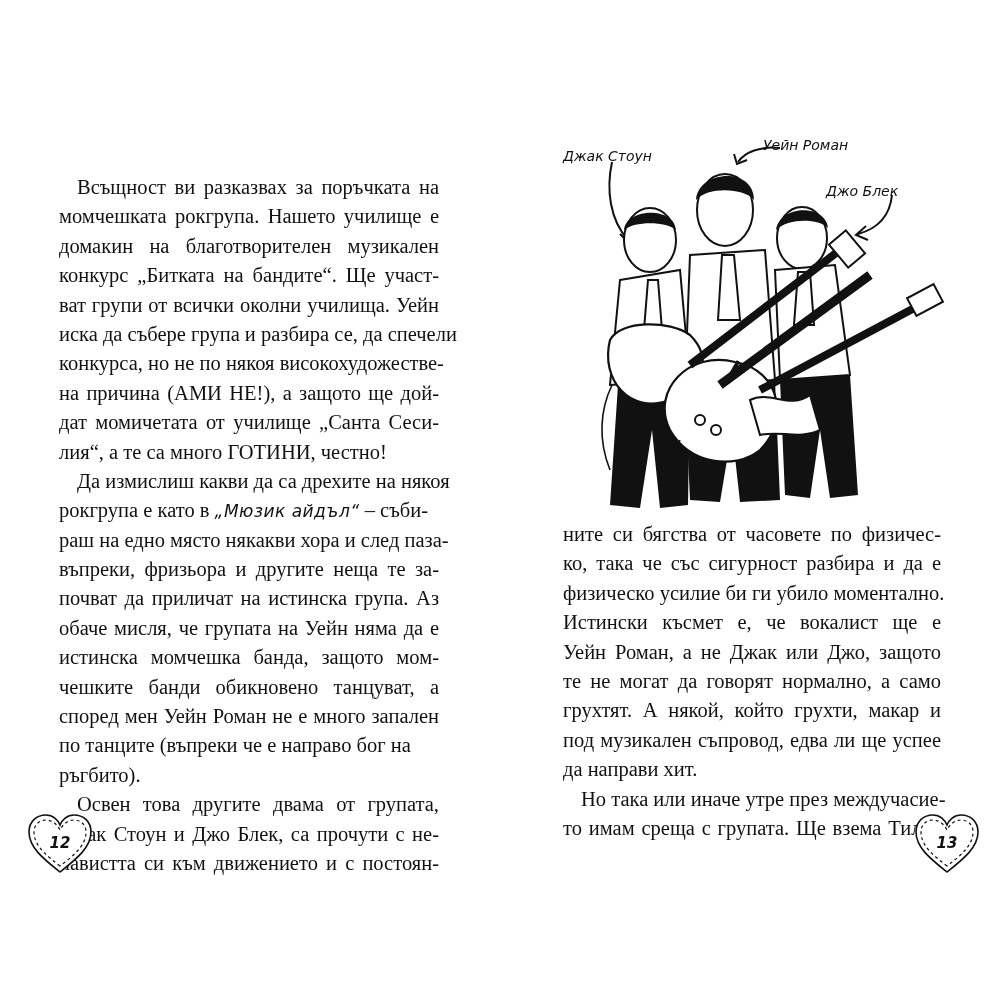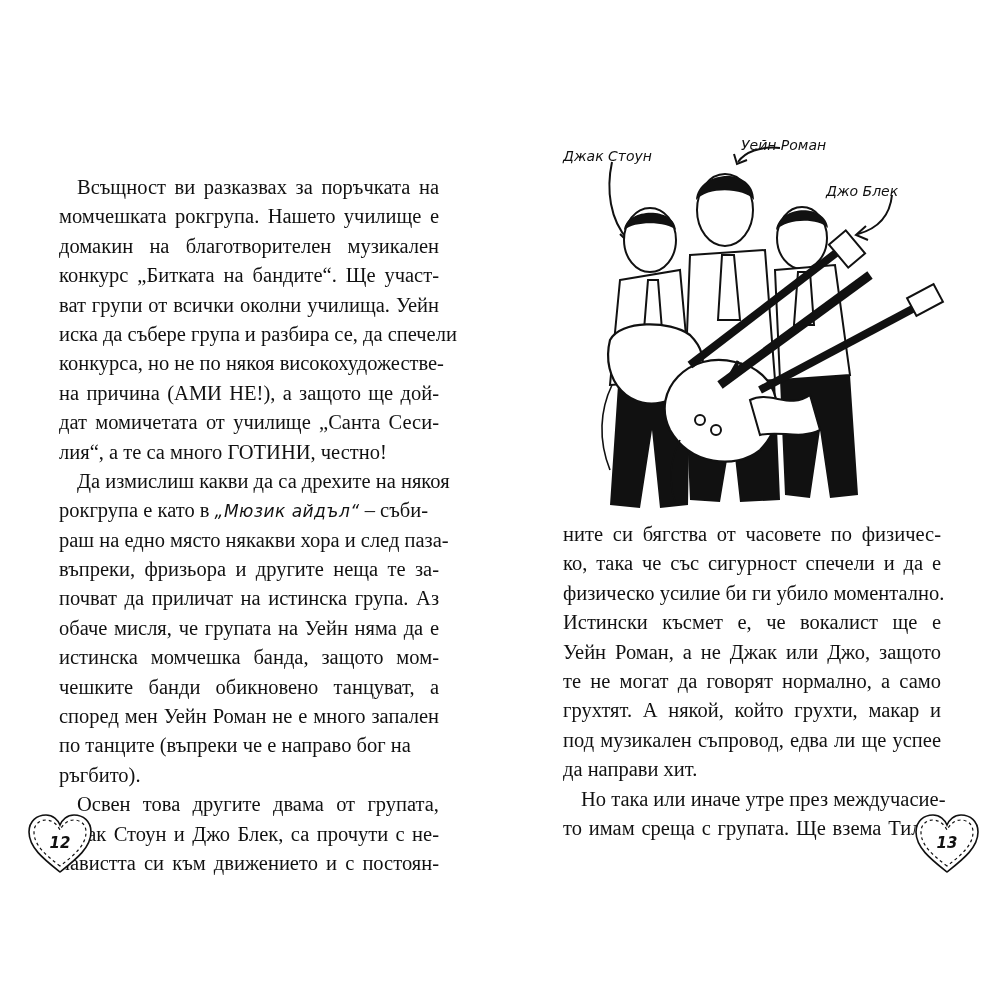--- a/index.html
+++ b/index.html
@@ -113,26 +113,26 @@
     <path d="M190 245 l8 -14 l-4 14 l8 -12" fill="none" stroke="#111" stroke-width="3"></path>
     <circle cx="160" cy="290" r="5" fill="#fff" stroke="#111" stroke-width="2"></circle>
     <circle cx="176" cy="300" r="5" fill="#fff" stroke="#111" stroke-width="2"></circle>
     <path d="M210 270 C230 260 250 280 270 265 L280 300 C260 310 240 300 220 305 Z" fill="#fff" stroke="#111" stroke-width="2"></path>
     <path d="M72 255 C60 280 58 310 70 340" fill="none" stroke="#111" stroke-width="1.6"></path>
     <path d="M140 310 C130 330 128 350 135 372" fill="none" stroke="#111" stroke-width="1.6"></path>
   </svg>
 </div>
 
 <div class="caption" style="left:563px; top:148px;">Джак Стоун</div>
-<div class="caption" style="left:741px; top:137px;">Уейн Роман</div>
+<div class="caption" style="left:763px; top:137px;">Уейн Роман</div>
 <div class="caption" style="left:826px; top:167px;margin-top:16px;">Джо Блек</div>
 
 <div class="text-block right-text">
   <span class="line">ните си бягства от часовете по физичес-</span>
-  <span class="line">ко, така че със сигурност спечели и да е</span>
+  <span class="line">ко, така че със сигурност разбира и да е</span>
   <span class="line">физическо усилие би ги убило моментално.</span>
   <span class="line">Истински късмет е, че вокалист ще е</span>
   <span class="line">Уейн Роман, а не Джак или Джо, защото</span>
   <span class="line">те не могат да говорят нормално, а само</span>
   <span class="line">грухтят. А някой, който грухти, макар и</span>
   <span class="line">под музикален съпровод, едва ли ще успее</span>
   <span class="line last">да направи хит.</span>
   <span class="line indent">Но така или иначе утре през междучасие-</span>
   <span class="line">то имам среща с групата. Ще взема Тилда</span>
 </div>

